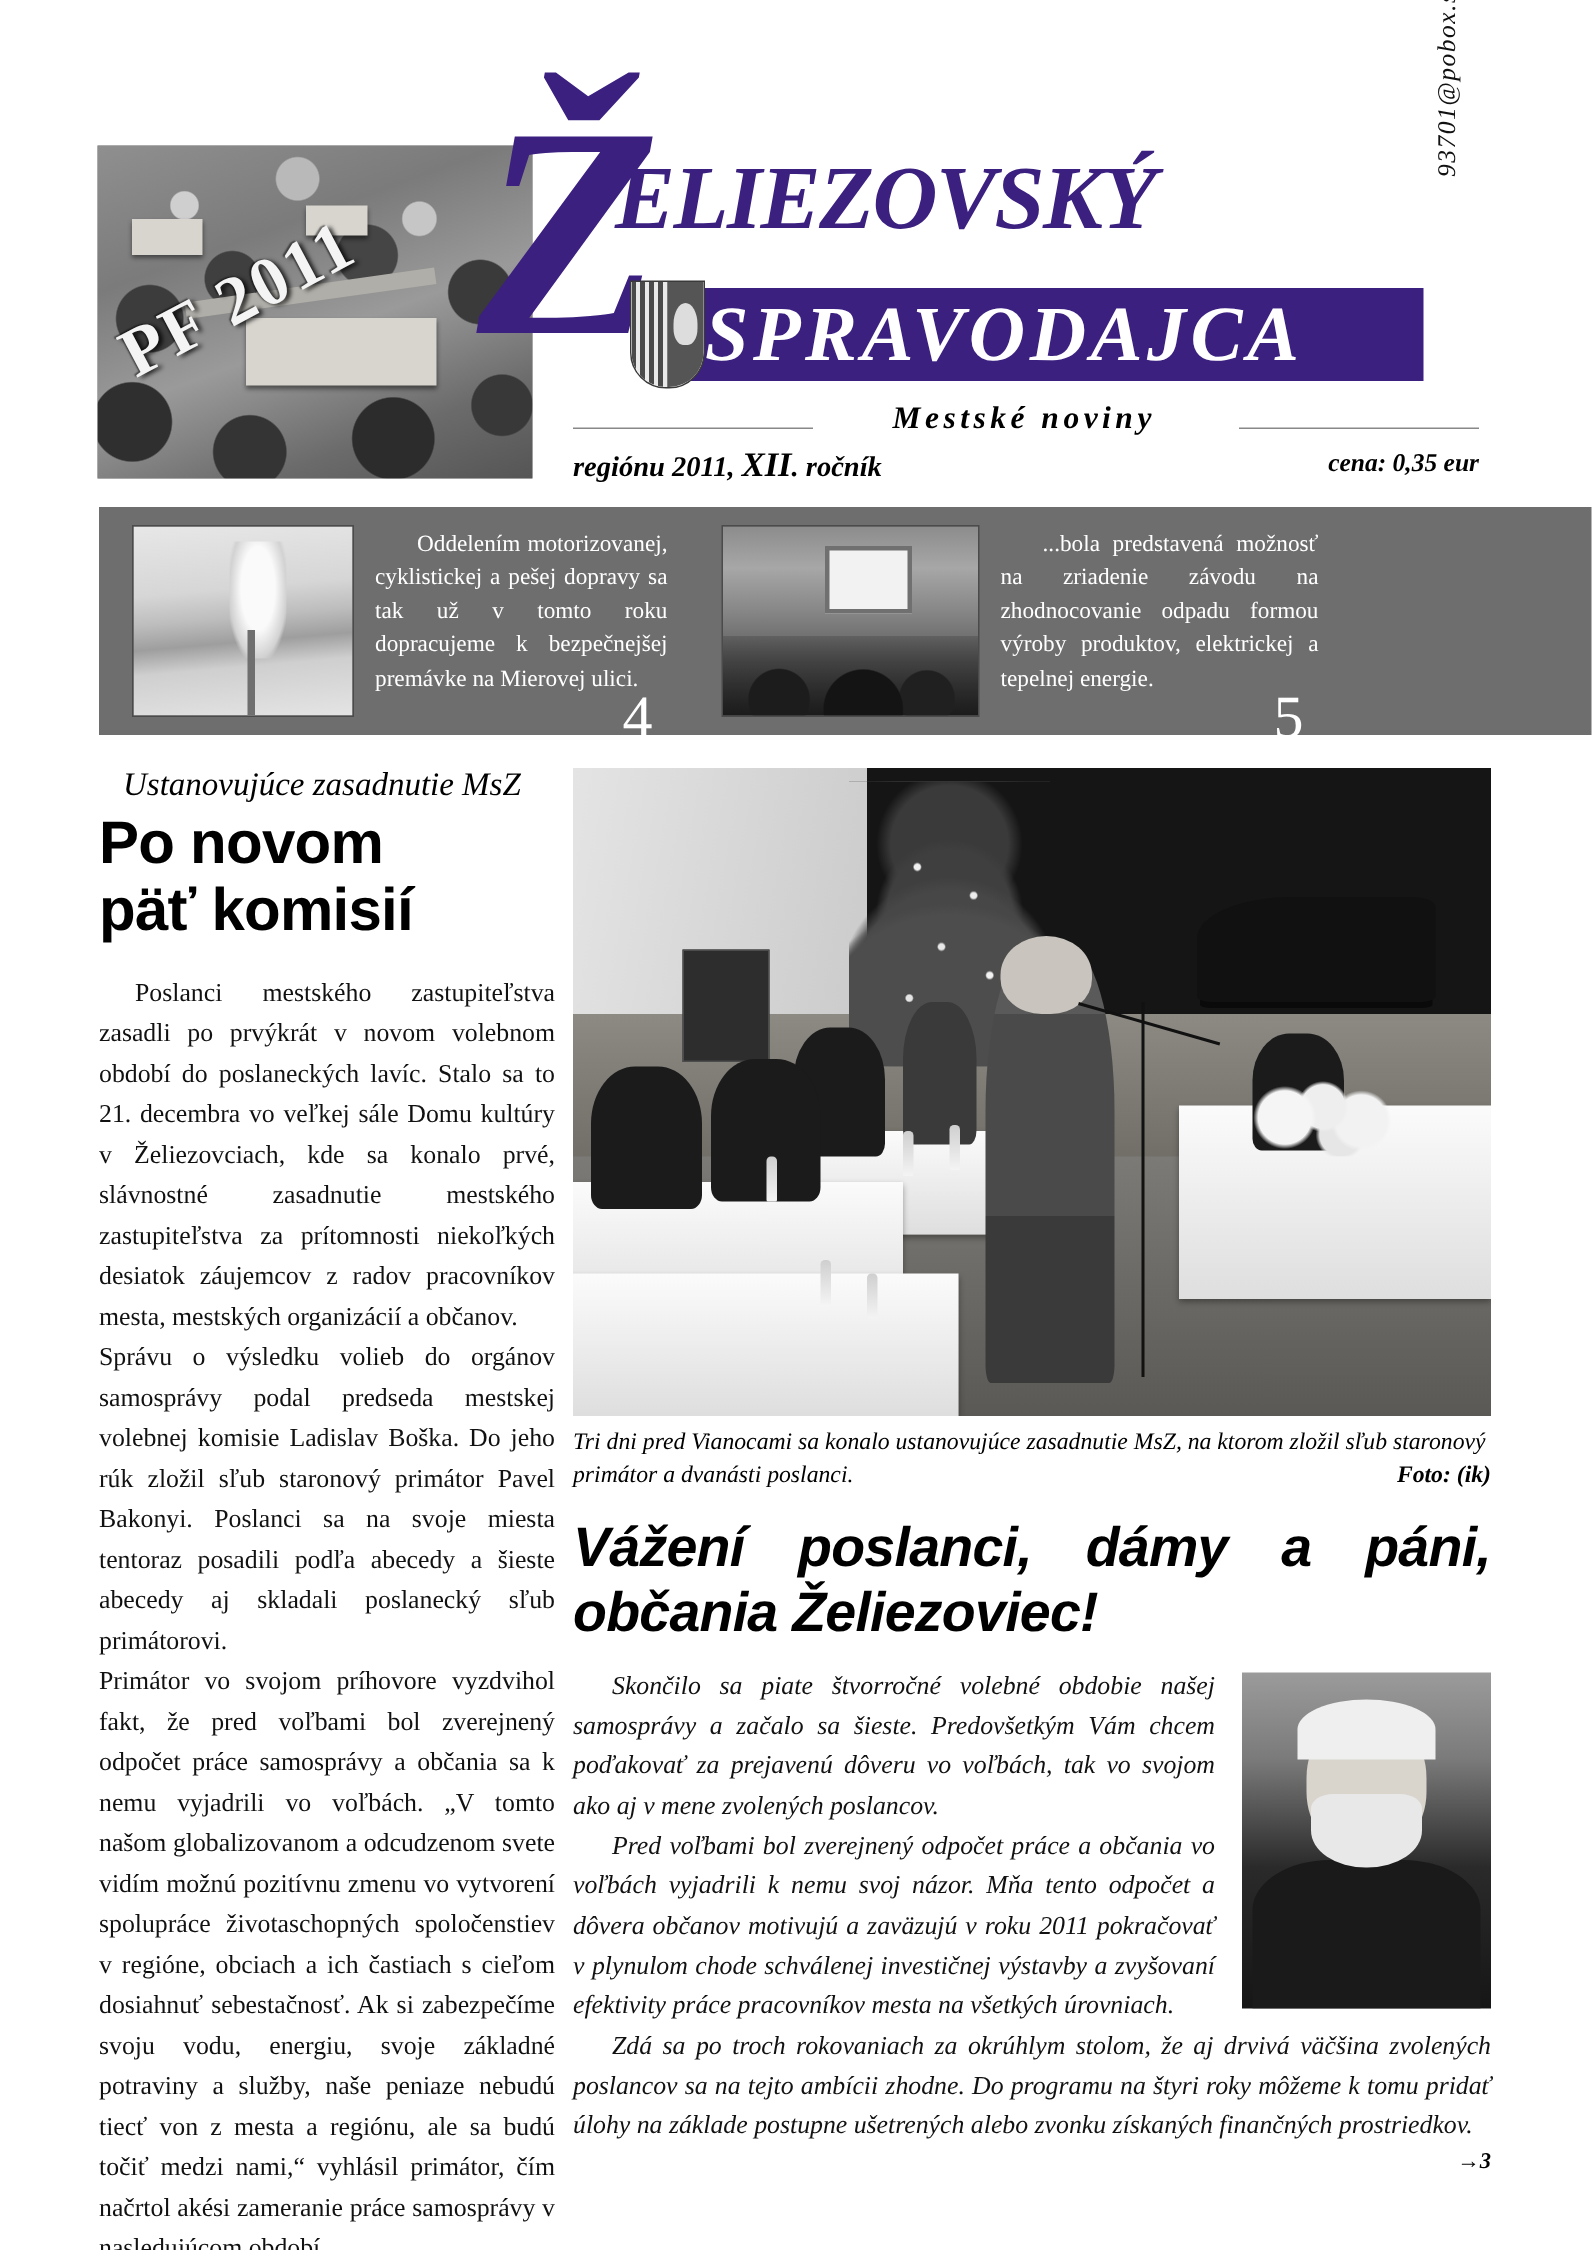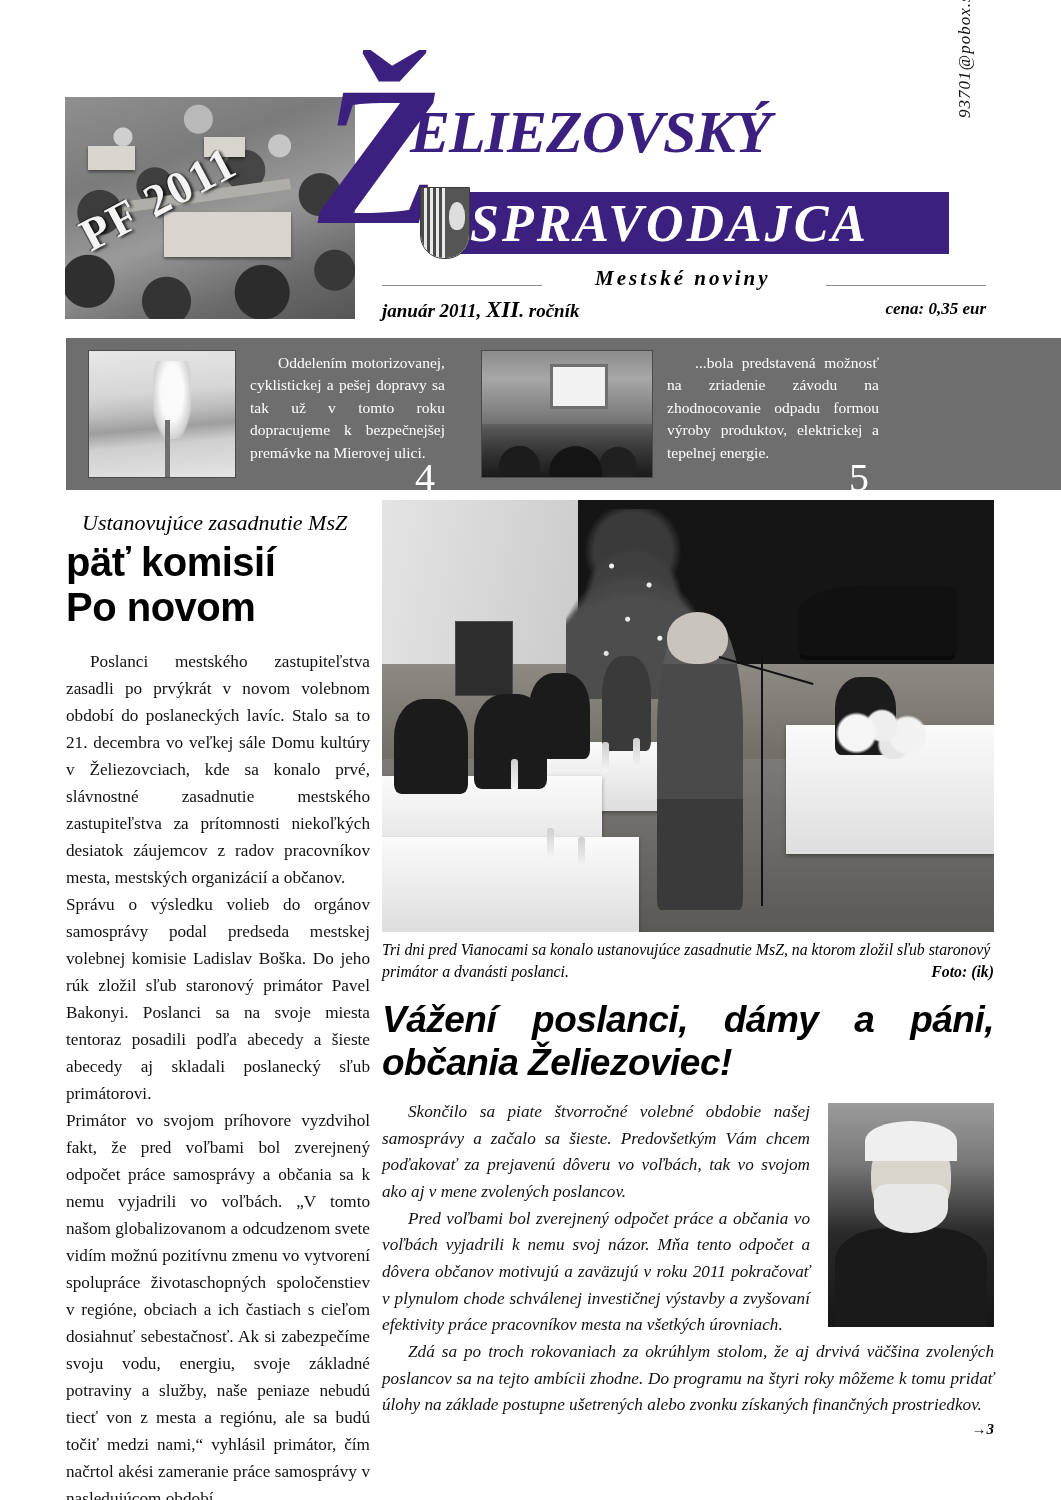--- a/index.html
+++ b/index.html
@@ -308,21 +308,21 @@
     font-size: 17.2px;
     line-height: 1.57;
     text-align: justify;
     color: #111;
   }
   .body-text p { margin: 0; }
   .body-text p.ind { text-indent: 24px; }
 
   .right-col {
     position: absolute;
-    left: 382px; top: 0;
+    left: 382px; top: 12px;
     width: 612px;
   }
   .main-photo {
     width: 612px; height: 432px;
     position: relative;
     overflow: hidden;
     background: #2a2a2a;
   }
   .mp-wall {
     position: absolute; left: 0; top: 0;
@@ -547,21 +547,21 @@
         <div class="bird"></div>
       </div>
     </div>
 
     <div class="email-vert">93701@pobox.sk</div>
 
     <div class="tagline">Mestské noviny</div>
     <div class="rule-left"></div>
     <div class="rule-right"></div>
 
-    <div class="issue-line"><span>január 2011, </span><span class="roman">XII</span><span>. ročník</span></div>
+    <div class="issue-line"><span>regiónu 2011, </span><span class="roman">XII</span><span>. ročník</span></div>
 
     <div class="price-line">cena: 0,35 eur</div>
   </div>
 
   <div class="teaser-bar">
 
     <div class="teaser teaser-a">
       <div class="teaser-photo tp1"></div>
       <div class="teaser-text">
         <p>Oddelením motorizovanej, cyklistickej a pešej dopravy sa tak už v tomto roku dopracujeme k bezpečnejšej premávke na Mierovej ulici.</p>
@@ -576,22 +576,22 @@
         <span class="teaser-num">5</span>
       </div>
     </div>
   </div>
 
   <div class="content">
 
     <div class="left-col">
       <div class="kicker">Ustanovujúce zasadnutie MsZ</div>
       <div class="headline">
+        <div>Po novom</div>
         <div>päť komisií</div>
-        <div>Po novom</div>
       </div>
       <div class="body-text">
         <p class="ind">Poslanci mestského zastupiteľstva zasadli po prvýkrát v novom volebnom období do poslaneckých lavíc. Stalo sa to 21. decembra vo veľkej sále Domu kultúry v Želiezovciach, kde sa konalo prvé, slávnostné zasadnutie mestského zastupiteľstva za prítomnosti niekoľkých desiatok záujemcov z radov pracovníkov mesta, mestských organizácií a občanov.</p>
         <p>Správu o výsledku volieb do orgánov samosprávy podal predseda mestskej volebnej komisie Ladislav Boška. Do jeho rúk zložil sľub staronový primátor Pavel Bakonyi. Poslanci sa na svoje miesta tentoraz posadili podľa abecedy a šieste abecedy aj skladali poslanecký sľub primátorovi.</p>
         <p>Primátor vo svojom príhovore vyzdvihol fakt, že pred voľbami bol zverejnený odpočet práce samosprávy a občania sa k nemu vyjadrili vo voľbách. „V tomto našom globalizovanom a odcudzenom svete vidím možnú pozitívnu zmenu vo vytvorení spolupráce životaschopných spoločenstiev v regióne, obciach a ich častiach s cieľom dosiahnuť sebestačnosť. Ak si zabezpečíme svoju vodu, energiu, svoje základné potraviny a služby, naše peniaze nebudú tiecť von z mesta a regiónu, ale sa budú točiť medzi nami,“ vyhlásil primátor, čím načrtol akési zameranie práce samosprávy v nasledujúcom období.</p>
       </div>
 
     </div>
 
     <div class="right-col">

